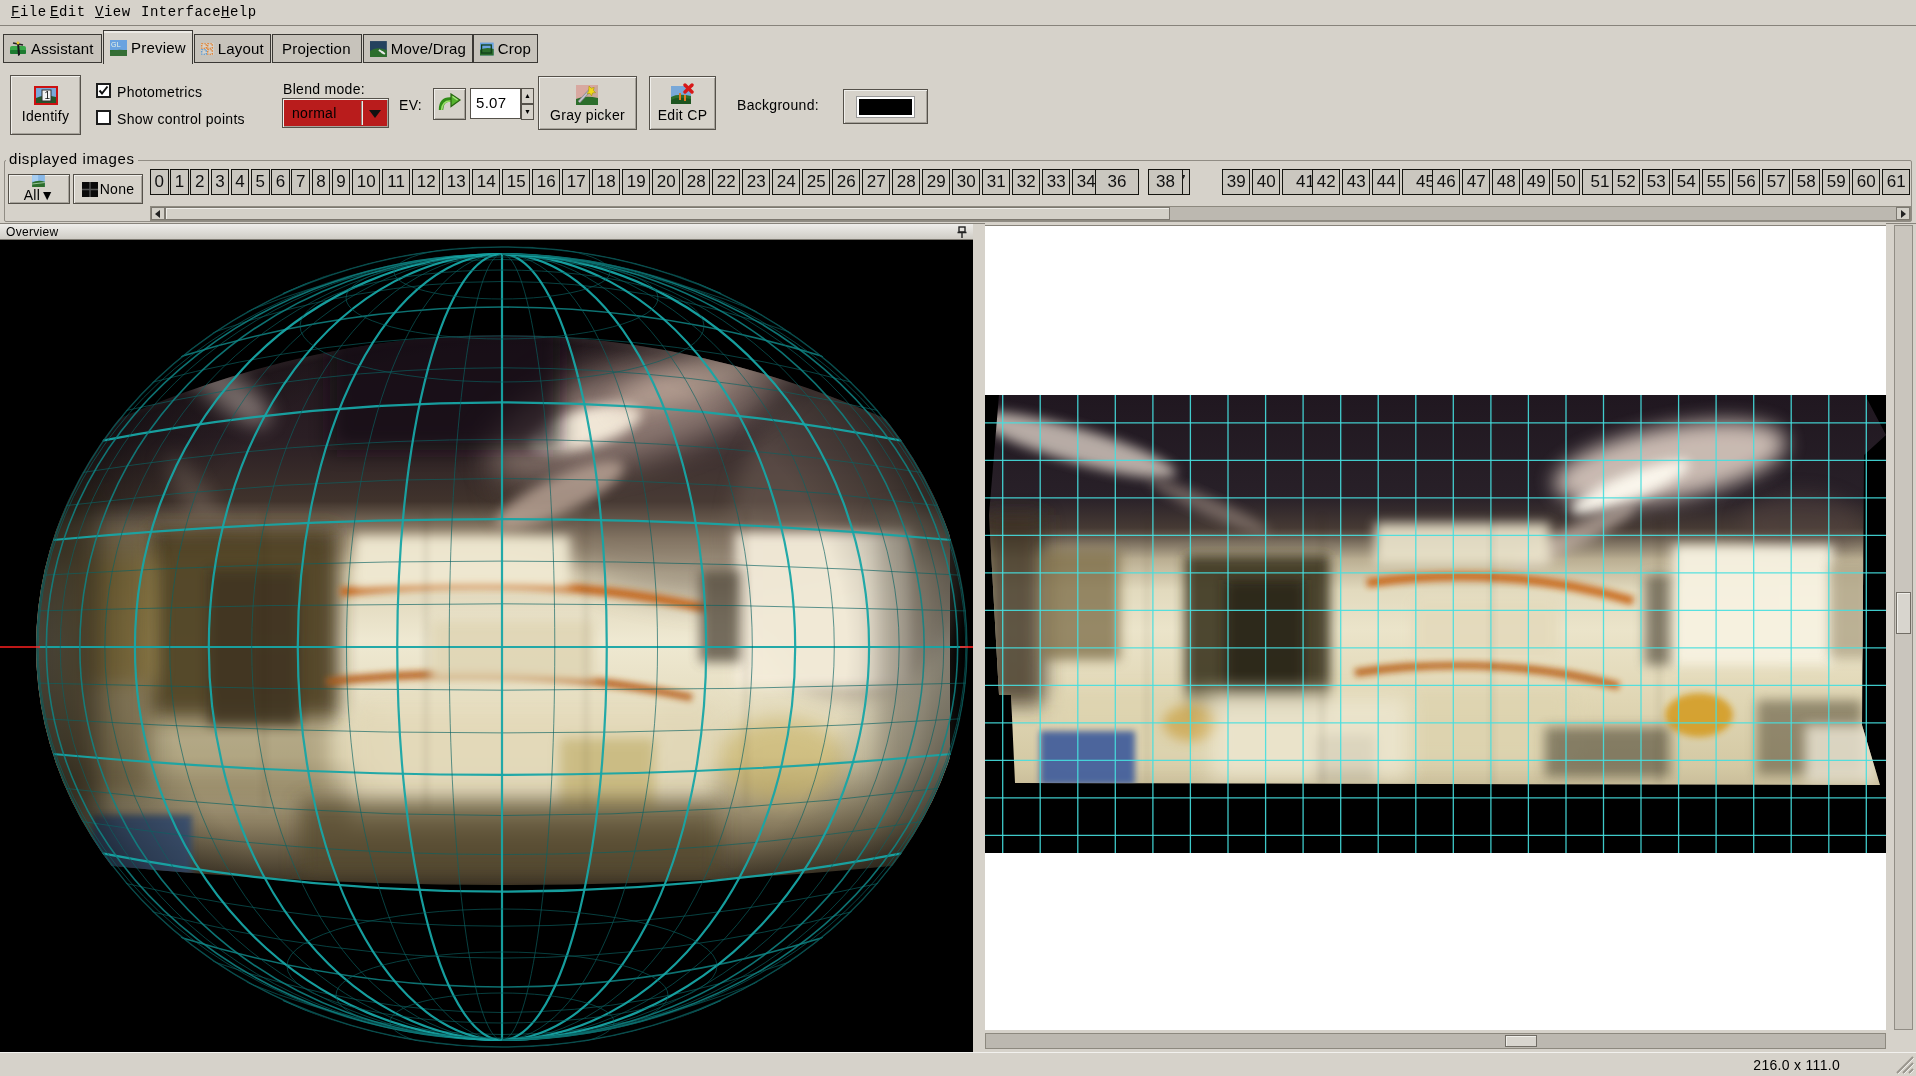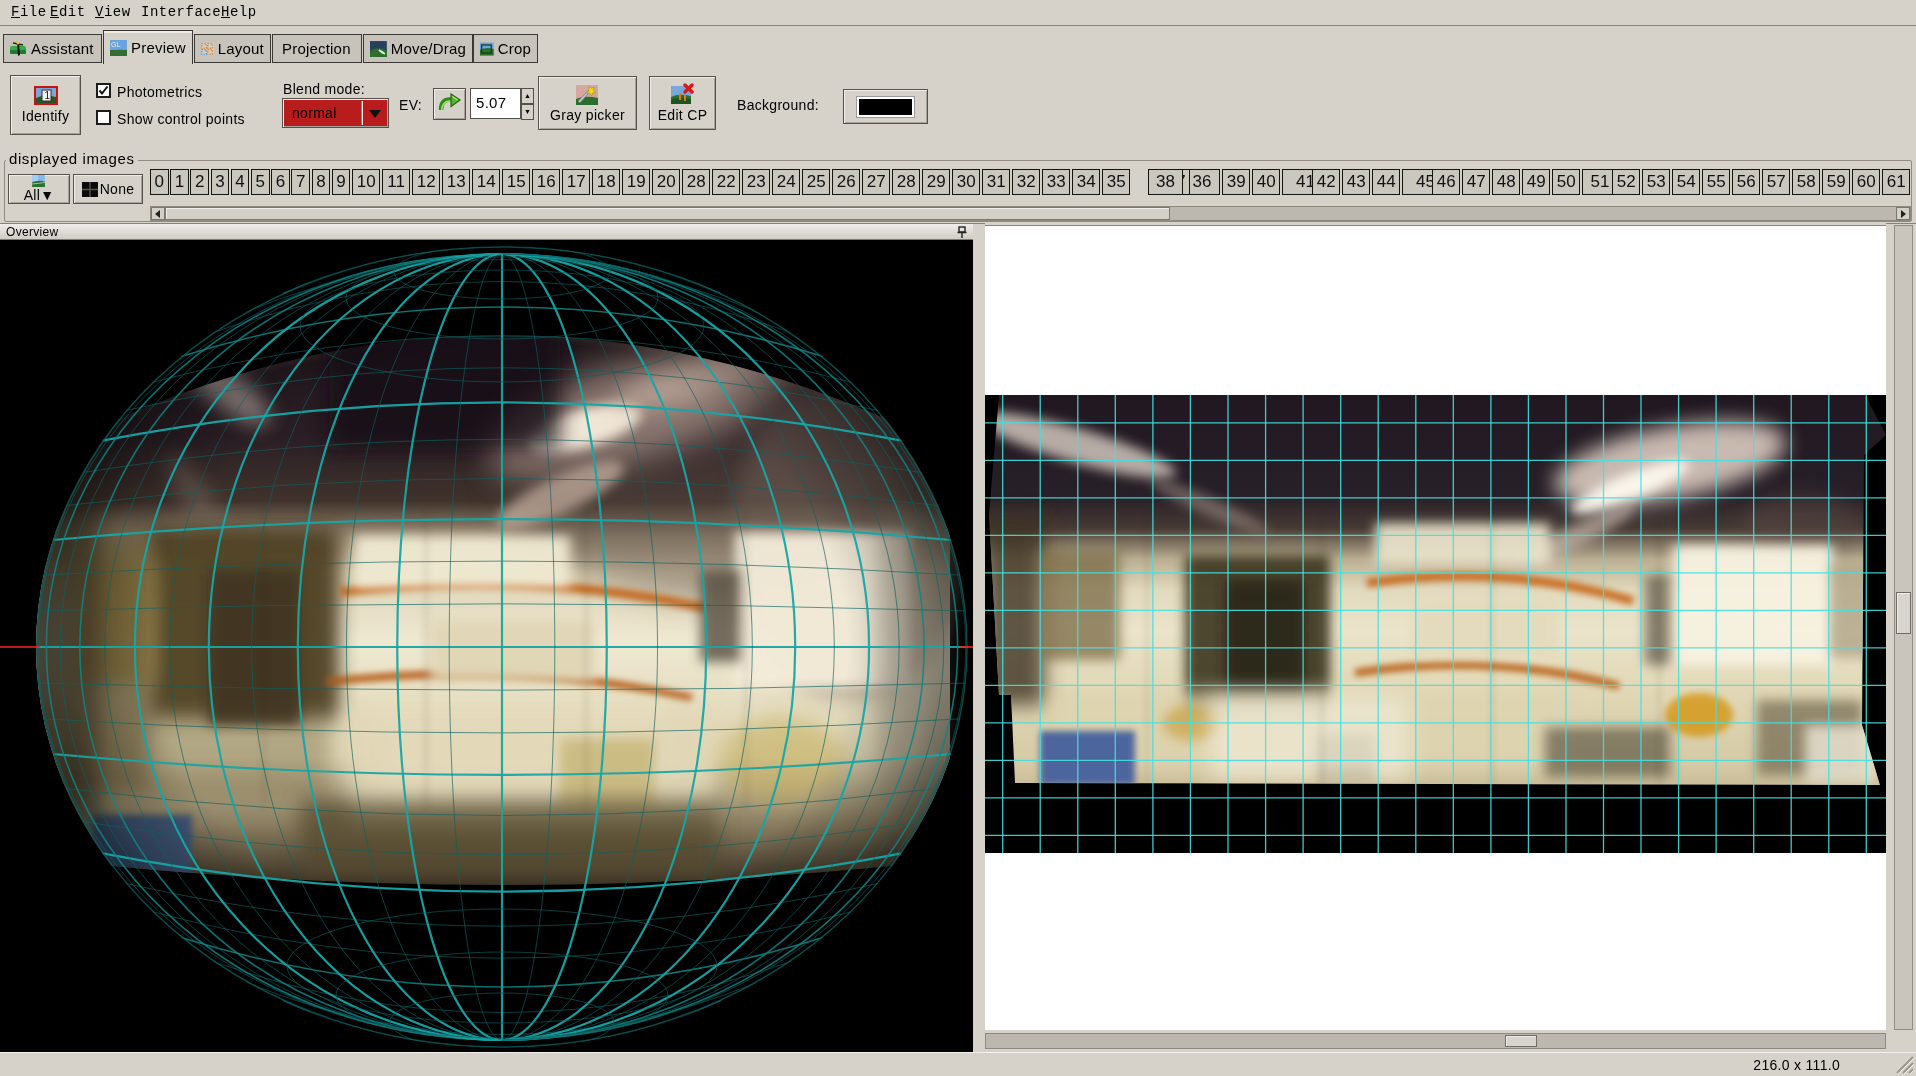--- a/index.html
+++ b/index.html
@@ -206,21 +206,21 @@
 <div class="nbtn" style="left:832.0px;width:28.4px">26</div>
 <div class="nbtn" style="left:862.0px;width:28.4px">27</div>
 <div class="nbtn" style="left:892.0px;width:28.4px">28</div>
 <div class="nbtn" style="left:922.0px;width:28.4px">29</div>
 <div class="nbtn" style="left:952.0px;width:28.4px">30</div>
 <div class="nbtn" style="left:982.0px;width:28.4px">31</div>
 <div class="nbtn" style="left:1012.0px;width:28.4px">32</div>
 <div class="nbtn" style="left:1042.0px;width:28.4px">33</div>
 <div class="nbtn" style="left:1072.0px;width:28.4px">34</div>
 <div class="nbtn" style="left:1102.0px;width:28.4px">35</div>
-<div class="nbtn" style="left:1184px;width:36px">36</div>
+<div class="nbtn" style="left:1095px;width:44px">36</div>
 <div class="nbtn" style="left:1162.0px;width:28.4px">37</div>
 <div class="nbtn" style="left:1148px;width:35px">38</div>
 <div class="nbtn" style="left:1222.0px;width:28.4px">39</div>
 <div class="nbtn" style="left:1252.0px;width:28.4px">40</div>
 <div class="nbtn" style="left:1282.0px;width:47px">41</div>
 <div class="nbtn" style="left:1312.0px;width:28.4px">42</div>
 <div class="nbtn" style="left:1342.0px;width:28.4px">43</div>
 <div class="nbtn" style="left:1372.0px;width:28.4px">44</div>
 <div class="nbtn" style="left:1402.0px;width:47px">45</div>
 <div class="nbtn" style="left:1432.0px;width:28.4px">46</div>

